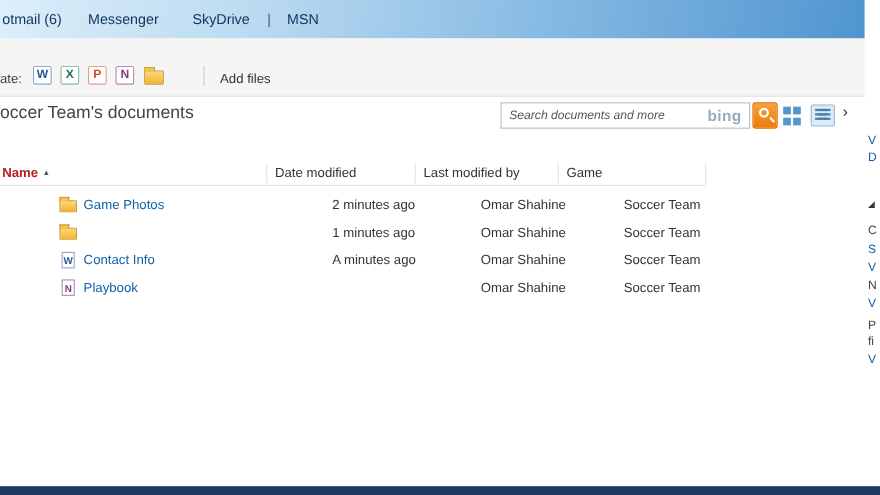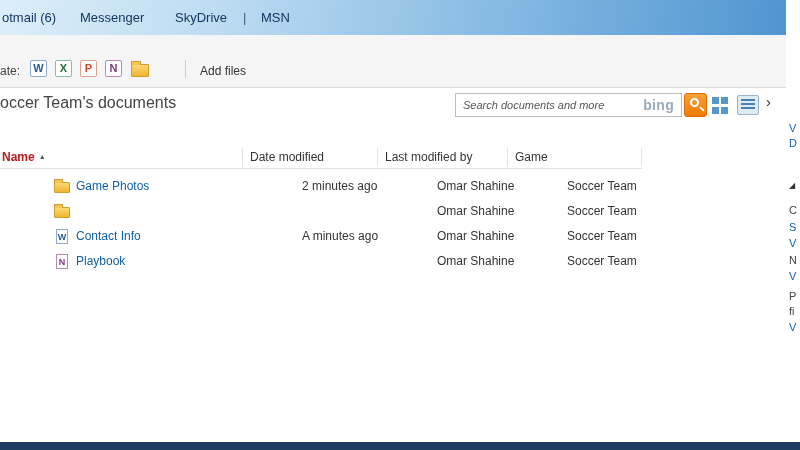--- a/index.html
+++ b/index.html
@@ -154,20 +154,21 @@
     <div class="row" style="top:86px">
       <span class="row-icon row-folder"></span>
       <a class="file-link">Game Photos</a>
       <span class="cell" style="left:250px">2 minutes ago</span>
       <span class="cell" style="left:385px">Omar Shahine</span>
       <span class="cell" style="left:515px">Soccer Team</span>
     </div>
 
     <div class="row" style="top:111px">
       <span class="row-icon row-folder"></span>
+      <span class="cell" style="left:250px">1 minutes ago</span>
       <span class="cell" style="left:385px">Omar Shahine</span>
       <span class="cell" style="left:515px">Soccer Team</span>
     </div>
 
     <div class="row" style="top:136px">
       <span class="row-icon row-doc doc-word">W</span>
       <a class="file-link">Contact Info</a>
       <span class="cell" style="left:250px">A minutes ago</span>
       <span class="cell" style="left:385px">Omar Shahine</span>
       <span class="cell" style="left:515px">Soccer Team</span>

